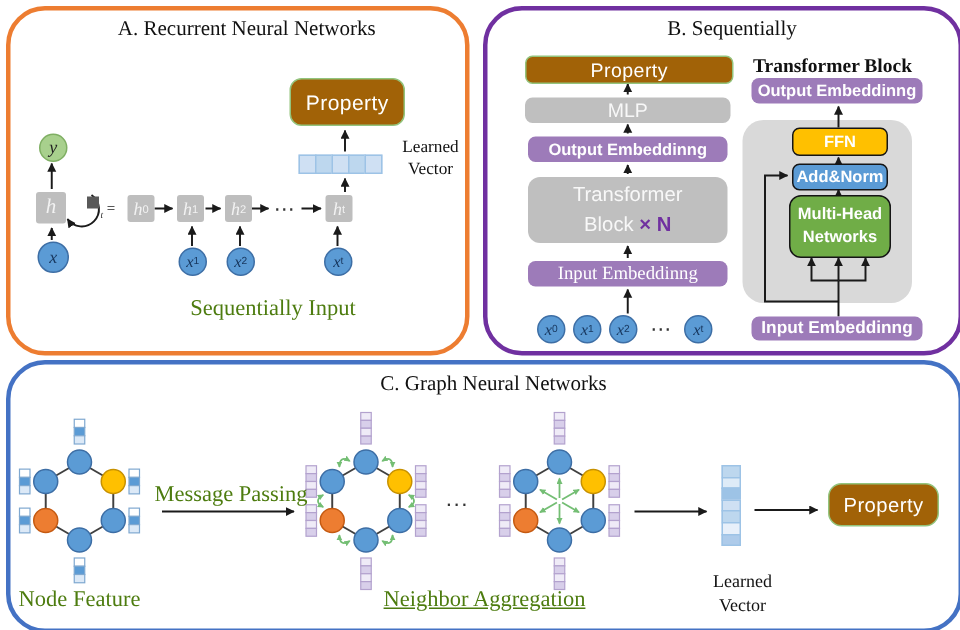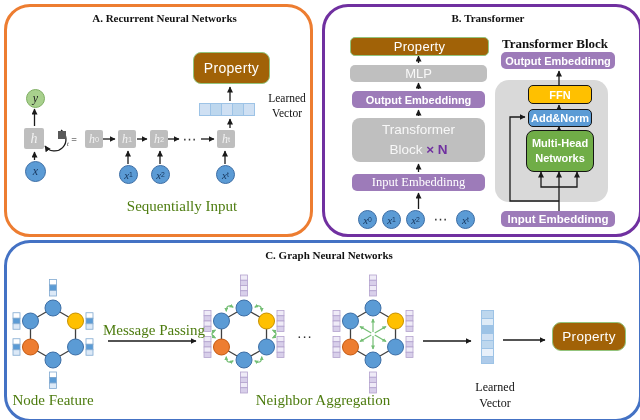--- a/index.html
+++ b/index.html
@@ -3,21 +3,21 @@
 <meta charset="utf-8">
 <style>
   html,body{margin:0;padding:0;background:#fff;}
   .canvas{position:relative;width:640px;height:420px;background:#fff;overflow:hidden;
           font-family:"Liberation Sans",sans-serif;}
   .panel{position:absolute;background:#fff;}
   .pa{left:4px;top:4px;width:303px;height:227px;border:3px solid #ED7D31;border-radius:26px;}
   .pb{left:322px;top:4px;width:314px;height:227px;border:3px solid #7030A0;border-radius:26px;}
   .pc{left:4px;top:240px;width:632px;height:176px;border:3px solid #4472C4;border-radius:26px;}
   .ptitle{position:absolute;left:0;right:0;top:5px;text-align:center;
-          font-family:"Liberation Serif",serif;font-weight:bold;font-size:11px;color:#111;z-index:3;padding-left:12px;}
+          font-family:"Liberation Serif",serif;font-weight:normal;font-size:14px;color:#111;z-index:3;padding-left:12px;}
   .wires{position:absolute;left:0;top:0;z-index:1;}
   .gbox{position:absolute;background:#a16207;border:1.5px solid #93C47D;color:#fff;
         display:flex;align-items:center;justify-content:center;letter-spacing:.3px;z-index:2;}
   .graybox{position:absolute;background:#BFBFBF;color:#F8F8F8;border-radius:5px;
         display:flex;align-items:center;justify-content:center;z-index:2;text-align:right;}
   .pbox{position:absolute;background:#9D7BB9;color:#fff;border-radius:5px;font-weight:600;
         display:flex;align-items:center;justify-content:center;z-index:2;}
   .circ{position:absolute;border-radius:50%;display:flex;align-items:center;justify-content:center;
         font-size:12px;z-index:2;}
   .blue{background:#5B9BD5;border:1px solid #3D6EA5;color:#17365D;}
@@ -162,21 +162,21 @@
         <line x1="234" y1="204" x2="234" y2="180"></line>
         <path d="M234,180 L216,180 L216,165" marker-end="url(#ahB)"></path>
         <line x1="234" y1="180" x2="234" y2="165" marker-end="url(#ahB)"></line>
         <path d="M234,180 L252,180 L252,165" marker-end="url(#ahB)"></path>
         <line x1="234" y1="124" x2="234" y2="119.5" marker-end="url(#ahB)"></line>
         <line x1="234" y1="103" x2="234" y2="98" marker-end="url(#ahB)"></line>
         <line x1="234" y1="78" x2="234" y2="64" marker-end="url(#ahB)"></line>
         <path d="M234,194 L185,194 L185,110 L200,110" marker-end="url(#ahB)"></path>
       </g>
     </svg>
-    <div class="ptitle">B. Transformer</div>
+    <div class="ptitle">B. Sequentially</div>
 
     <div class="gbox" style="left:25px;top:30px;width:137px;height:17px;font-size:13px;border-radius:5px;">
       <span>Property</span>
     </div>
     <div class="graybox" style="left:25px;top:58px;width:137px;height:17px;font-size:13px;">
       <span>MLP</span>
     </div>
     <div class="pbox" style="left:27px;top:84px;width:133px;height:17px;font-size:11px;">
       <span>Output Embeddinng</span>
     </div>
@@ -373,21 +373,21 @@
         <rect x="10" y="83.25" width="7" height="5.25" fill="#D8CFEA" stroke="#B3A2CE" stroke-width="0.8"></rect>
         <rect x="10" y="41.5" width="7" height="5.25" fill="#EFEBF7" stroke="#B3A2CE" stroke-width="0.8"></rect>
         <rect x="10" y="46.75" width="7" height="5.25" fill="#D8CFEA" stroke="#B3A2CE" stroke-width="0.8"></rect>
         <rect x="10" y="52" width="7" height="5.25" fill="#EFEBF7" stroke="#B3A2CE" stroke-width="0.8"></rect>
         <rect x="10" y="57.25" width="7" height="5.25" fill="#D8CFEA" stroke="#B3A2CE" stroke-width="0.8"></rect>
       </svg>
 
     <div class="cap" style="left:-6px;top:149px;width:104px;">Node Feature</div>
     <div class="cap" style="left:83px;top:79px;width:128px;">Message Passing</div>
     <div class="dots" style="left:288px;top:81px;width:20px;font-size:15px;">...</div>
-    <div class="cap" style="left:236px;top:149px;width:160px;">Neighbor Aggregation</div>
+    <div class="cap" style="left:236px;top:149px;width:160px;text-decoration:underline;">Neighbor Aggregation</div>
 
     <div class="lvec-v" style="left:474px;top:68px;">
       <div style="background:#BDD7EE"></div>
       <div style="background:#DEEBF7"></div>
       <div style="background:#9DC3E6"></div>
       <div style="background:#CFE0F3"></div>
       <div style="background:#BDD7EE"></div>
       <div style="background:#E8F0FA"></div>
       <div style="background:#AECBEA"></div>
     </div>

